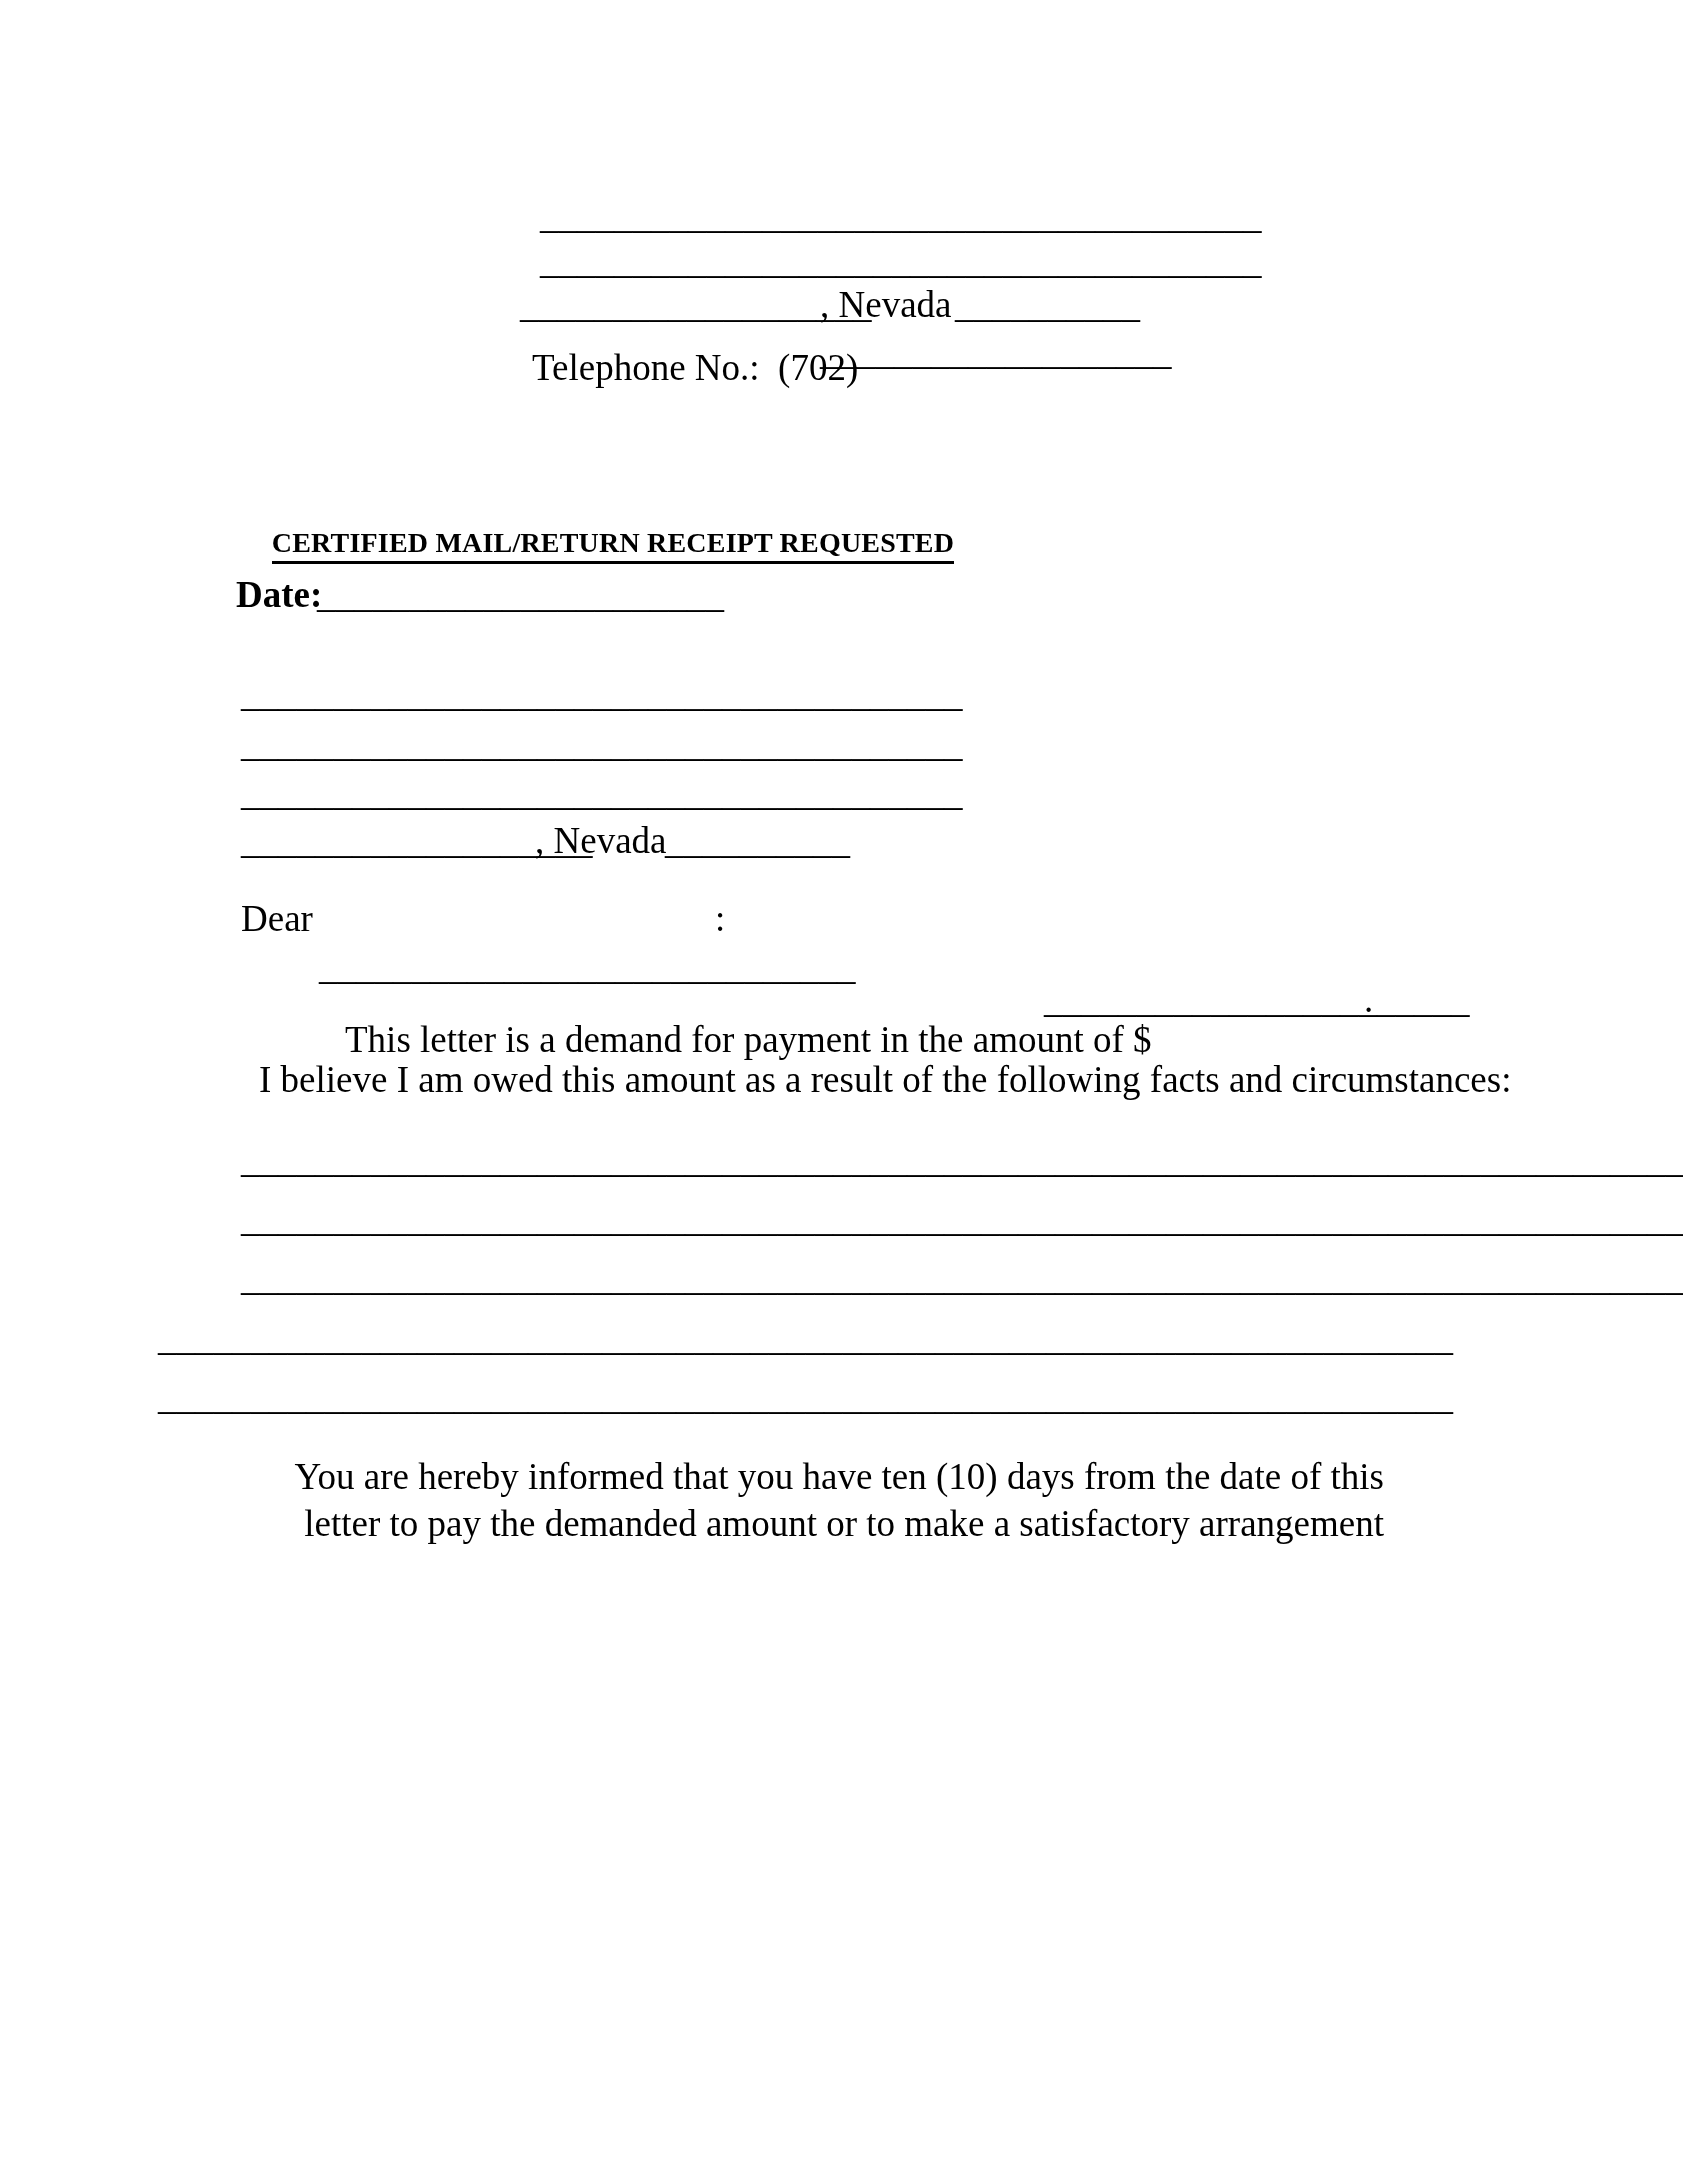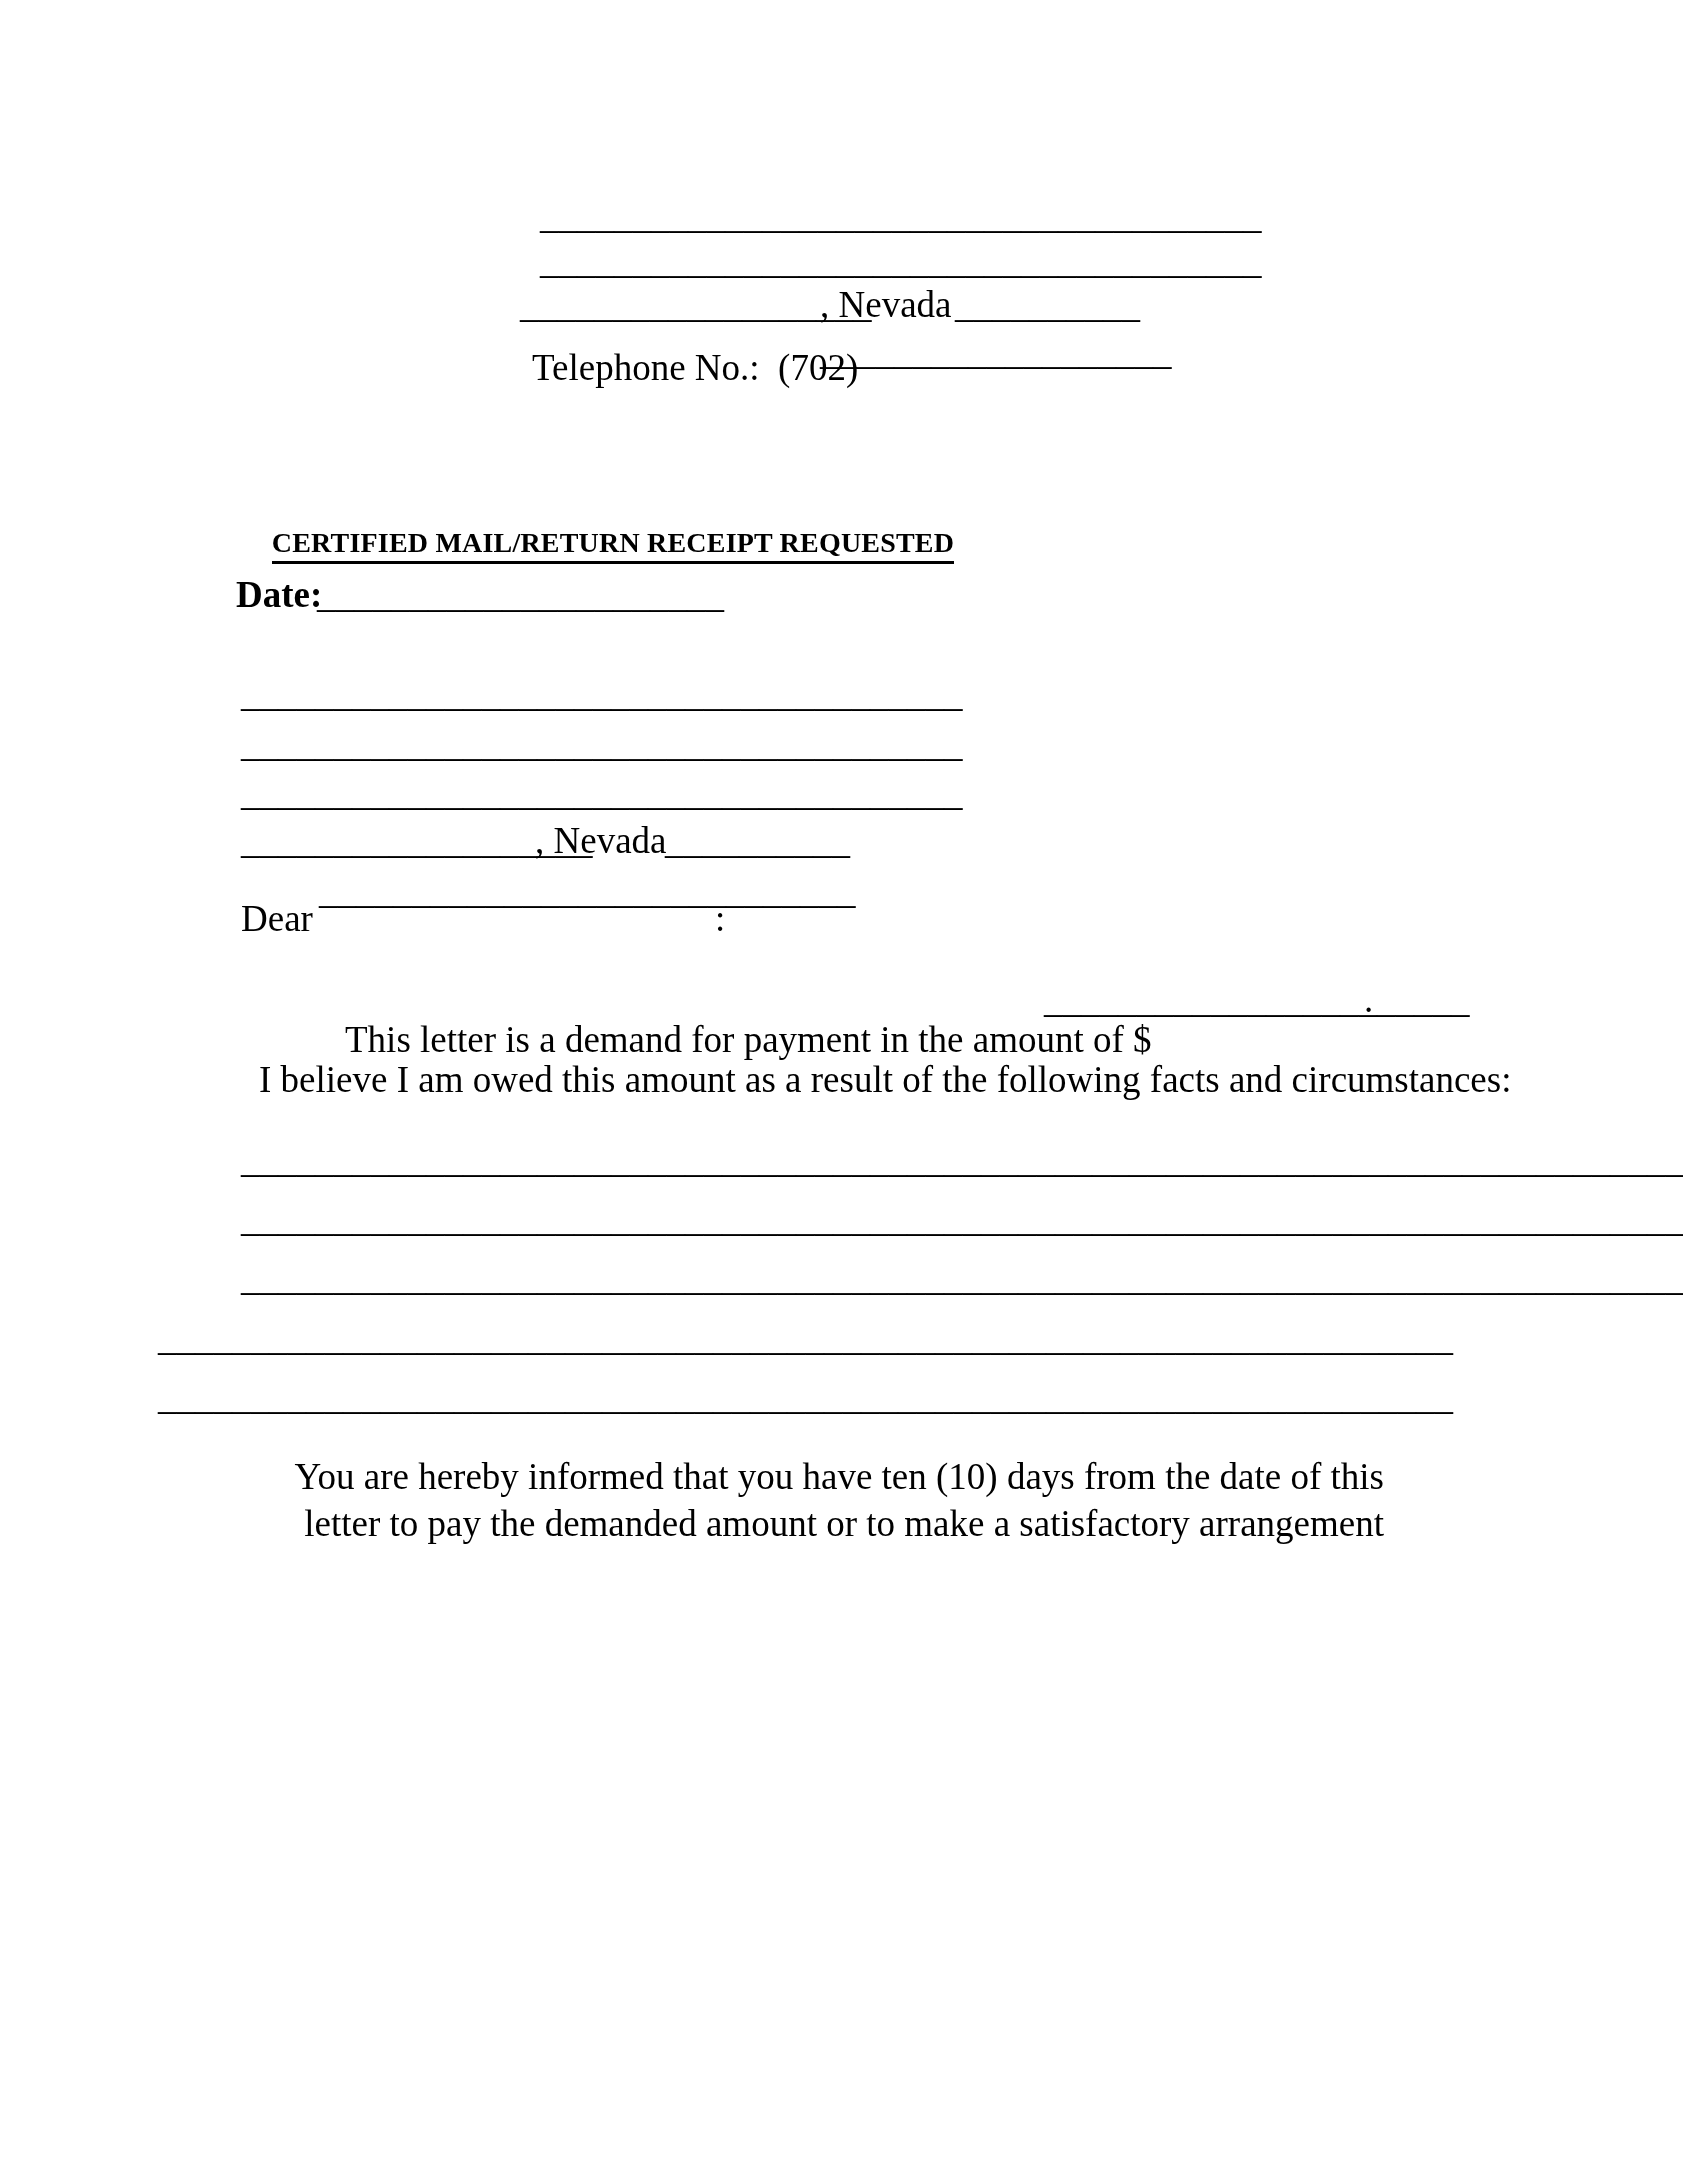--- a/index.html
+++ b/index.html
@@ -105,21 +105,21 @@
 
     <div class="ln" style="left:241px; top:818px;">___________________</div>
 
     <div class="ln" style="left:535px; top:818px;">, Nevada </div>
 
     <div class="ln" style="left:665px; top:818px;">__________</div>
   </div>
 
   <div>
     <div class="ln" style="left:241px; top:896px;">Dear </div>
-    <div class="ln" style="left:319px; top:868px;">_____________________________</div>
+    <div class="ln" style="left:319px; top:944px;">_____________________________</div>
     <div class="ln" style="left:715px; top:896px;">:</div>
   </div>
 
   <div>
     <div class="ln" style="left:345px; top:977px;margin-top:40px;">This letter is a demand for payment in the amount of $</div>
     <div class="ln" style="left:1044px; top:977px;">_______________________</div>
     <div class="ln" style="left:1364px; top:977px;">.</div>
   </div>
 
   <div class="ln" style="left:259px; top:1057px;">I believe I am owed this amount as a result of the following facts and circumstances:</div>

